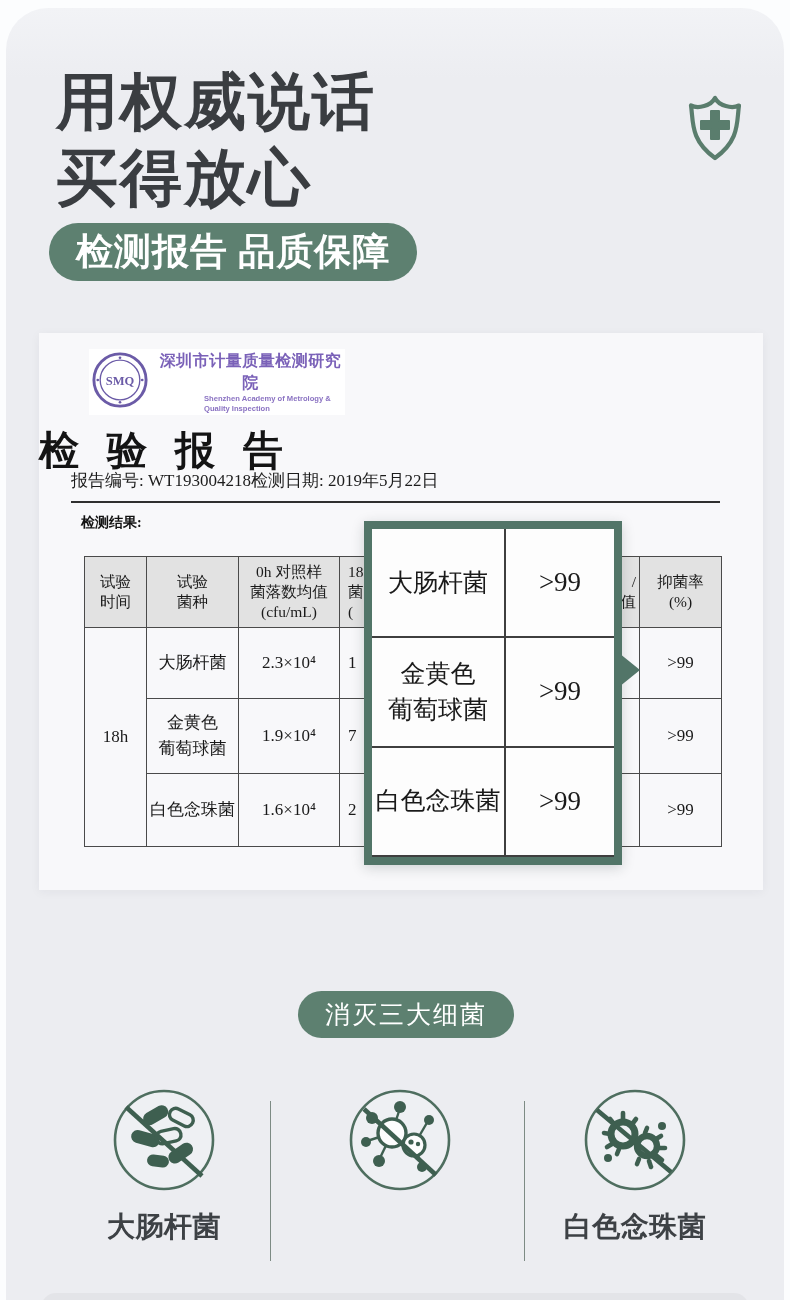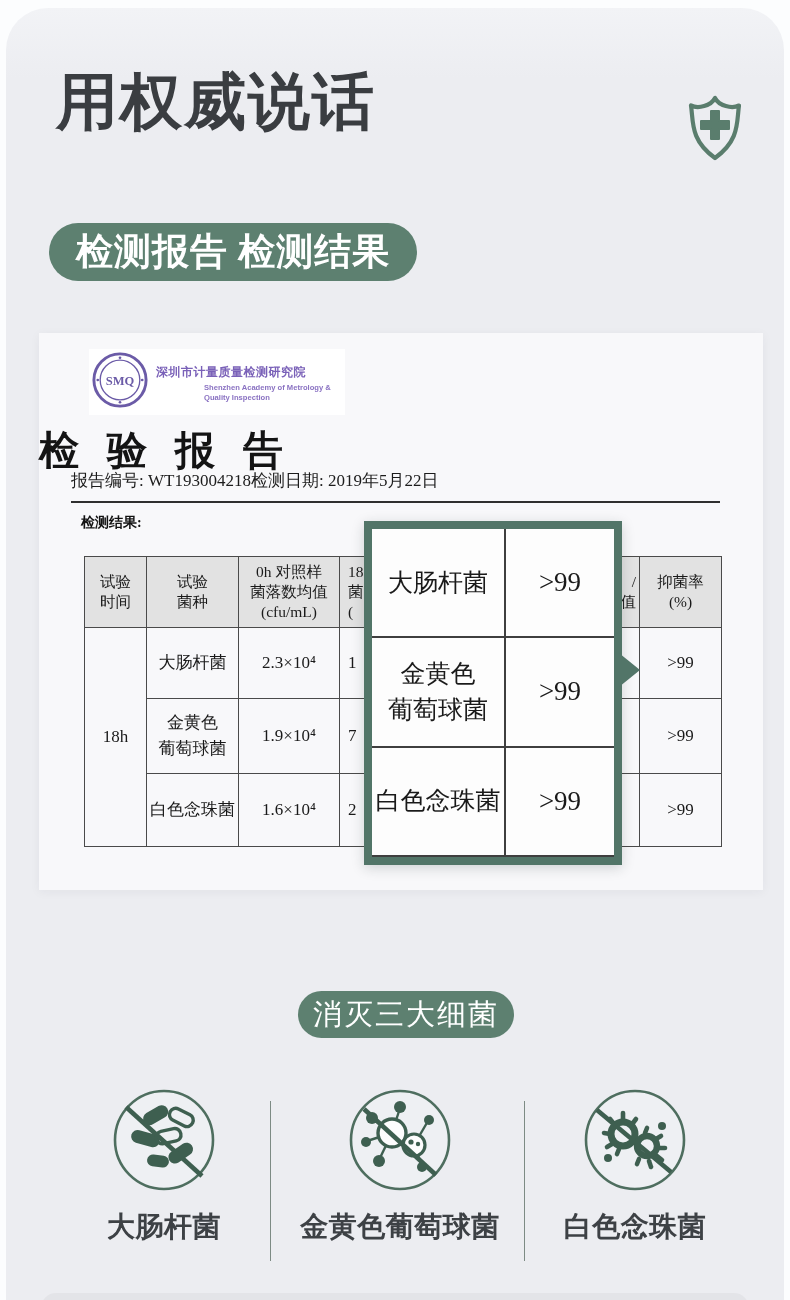--- a/index.html
+++ b/index.html
@@ -17,21 +17,21 @@
   .hero-badge { position:absolute; left:43px; top:215px; height:58px;
                 padding:0 27px; background:#5d8070; border-radius:30px;
                 color:#ffffff; font-family:"Liberation Serif", serif; font-weight:bold;
                 font-size:37px; line-height:58px; letter-spacing:1px; white-space:nowrap; }
 
   
   .paper { position:absolute; left:33px; top:325px; width:724px; height:557px;
            background:#f8f8fa; box-shadow:0 2px 10px rgba(40,45,60,0.05); }
   .logo-block { position:absolute; left:50px; top:16px; width:256px; height:66px;
                 background:#ffffff; display:flex; align-items:center; gap:7px; padding-left:2px; box-sizing:border-box; }
-  .agency-cn { color:#7a61b8; font-weight:bold; font-size:12px; letter-spacing:0.5px; line-height:22px; }
+  .agency-cn { color:#7a61b8; font-weight:bold; font-size:16px; letter-spacing:0.5px; line-height:22px;text-align:center; }
   .agency-en { color:#8a72c2; font-weight:bold; font-size:7.6px; line-height:10px;margin-left:48px; }
   .report-title { position:absolute; top:90px; left:0; width:100%; 
                   font-family:"Liberation Serif", serif; font-weight:bold;
                   font-size:40px; color:#141414; letter-spacing:9px; }
   .report-meta { position:absolute; top:136px; left:0; right:0; padding:0 37px 0 32px;
                  display:flex; 
                  font-family:"Liberation Serif", serif; font-size:17px; color:#1c1c1c; }
   .paper-hr { position:absolute; top:168px; left:32px; width:649px; height:0;
               border-top:2px solid #2f2f2f; }
   .results-label { position:absolute; top:181px; left:42px;
@@ -62,50 +62,51 @@
   .mag-arrow { position:absolute; right:-26px; top:120px; width:0; height:0;
                border-left:26px solid #527568; border-top:21px solid transparent;
                border-bottom:21px solid transparent; }
 
   
   .summary-headline { position:absolute; top:916px; left:0; width:100%; text-align:center;
                       font-family:"Liberation Serif", serif; font-weight:bold;
                       font-size:47px; color:#5c7e6e; letter-spacing:1px; }
   .summary-badge { position:absolute; top:983px; left:292px; width:216px; height:47px;
                    background:#5d8070; border-radius:24px; color:#ffffff;
-                   font-size:29px; line-height:47px; text-align:center; letter-spacing:2px; }
+                   font-size:25px; line-height:47px; text-align:center; letter-spacing:2px; }
 
   
   .bact-group { position:absolute; top:1080px; width:206px; text-align:center; }
   .bact-icon svg { width:104px; height:104px; display:block; margin:0 auto; }
   .bact-label { margin-top:16px; font-size:28px; color:#3d4145; font-weight:600;
                 letter-spacing:0.5px; white-space:nowrap; }
   .v-divider { position:absolute; top:1093px; width:1px; height:160px; background:#7d8b84; }
 
   .next-card { position:absolute; top:1285px; left:35px; right:35px; height:15px;
                background:#e3e4e8; border-radius:26px 26px 0 0; }
 </style>
 </head>
 <body>
 
 <div class="page">
   <div class="card">
 
     <div class="hero-title">
       <div>用权威说话</div>
+      <div>买得放心</div>
     </div>
 
     <div class="shield-wrap">
       <svg viewBox="0 0 66 72">
         <path d="M33 6 C29 14 16 17 9 13.5 C11.5 30 8 48 33 66 C58 48 54.5 30 57 13.5 C50 17 37 14 33 6 Z" fill="none" stroke="#5a7d6d" stroke-width="4.2" stroke-linejoin="round"></path>
         <path d="M29 19 h8 v10 h10 v8 h-10 v10 h-8 v-10 h-10 v-8 h10 z" fill="#5a7d6d" stroke="#5a7d6d" stroke-width="2" stroke-linejoin="round"></path>
       </svg>
     </div>
 
-    <div class="hero-badge">检测报告 检测结果</div>
+    <div class="hero-badge">检测报告 品质保障</div>
 
     <div class="paper">
 
       <div class="logo-block">
         <span>
           <svg width="58" height="58" viewBox="0 0 60 60">
             <circle cx="30" cy="30" r="27" fill="#ffffff" stroke="#6b5ba7" stroke-width="3"></circle>
             <circle cx="30" cy="30" r="20.5" fill="none" stroke="#6b5ba7" stroke-width="1.4"></circle>
             <text x="30" y="35" text-anchor="middle" font-family="Liberation Serif, serif" font-size="13" font-weight="bold" fill="#6b5ba7">SMQ</text>
             <circle cx="30" cy="7" r="1.4" fill="#6b5ba7"></circle>
@@ -273,21 +274,20 @@
             <circle cx="52" cy="19" r="6"></circle>
               <circle cx="24" cy="30" r="6"></circle>
               <circle cx="18" cy="54" r="5"></circle>
             <circle cx="31" cy="73" r="6"></circle>
               <circle cx="74" cy="79" r="5"></circle>
               <circle cx="81" cy="32" r="5"></circle>
           </g>
           <line x1="16" y1="21" x2="88" y2="87" stroke="#3e5f50" stroke-width="4.6"></line>
         </svg>
       </div>
-      <div class="bact-label">金黄色葡萄球菌</div>
     </div>
 
     <div class="v-divider" style="left:518px"></div>
 
     <div class="bact-group" style="left:526px">
       <div class="bact-icon">
         <svg viewBox="0 0 104 104">
           <circle cx="52" cy="52" r="49" fill="#eef0f3" stroke="#4e6e5f" stroke-width="2.6"></circle>
           <g stroke="#3e5f50" stroke-width="4.6" stroke-linecap="round">
             <line x1="40" y1="25" x2="40" y2="31"></line>

